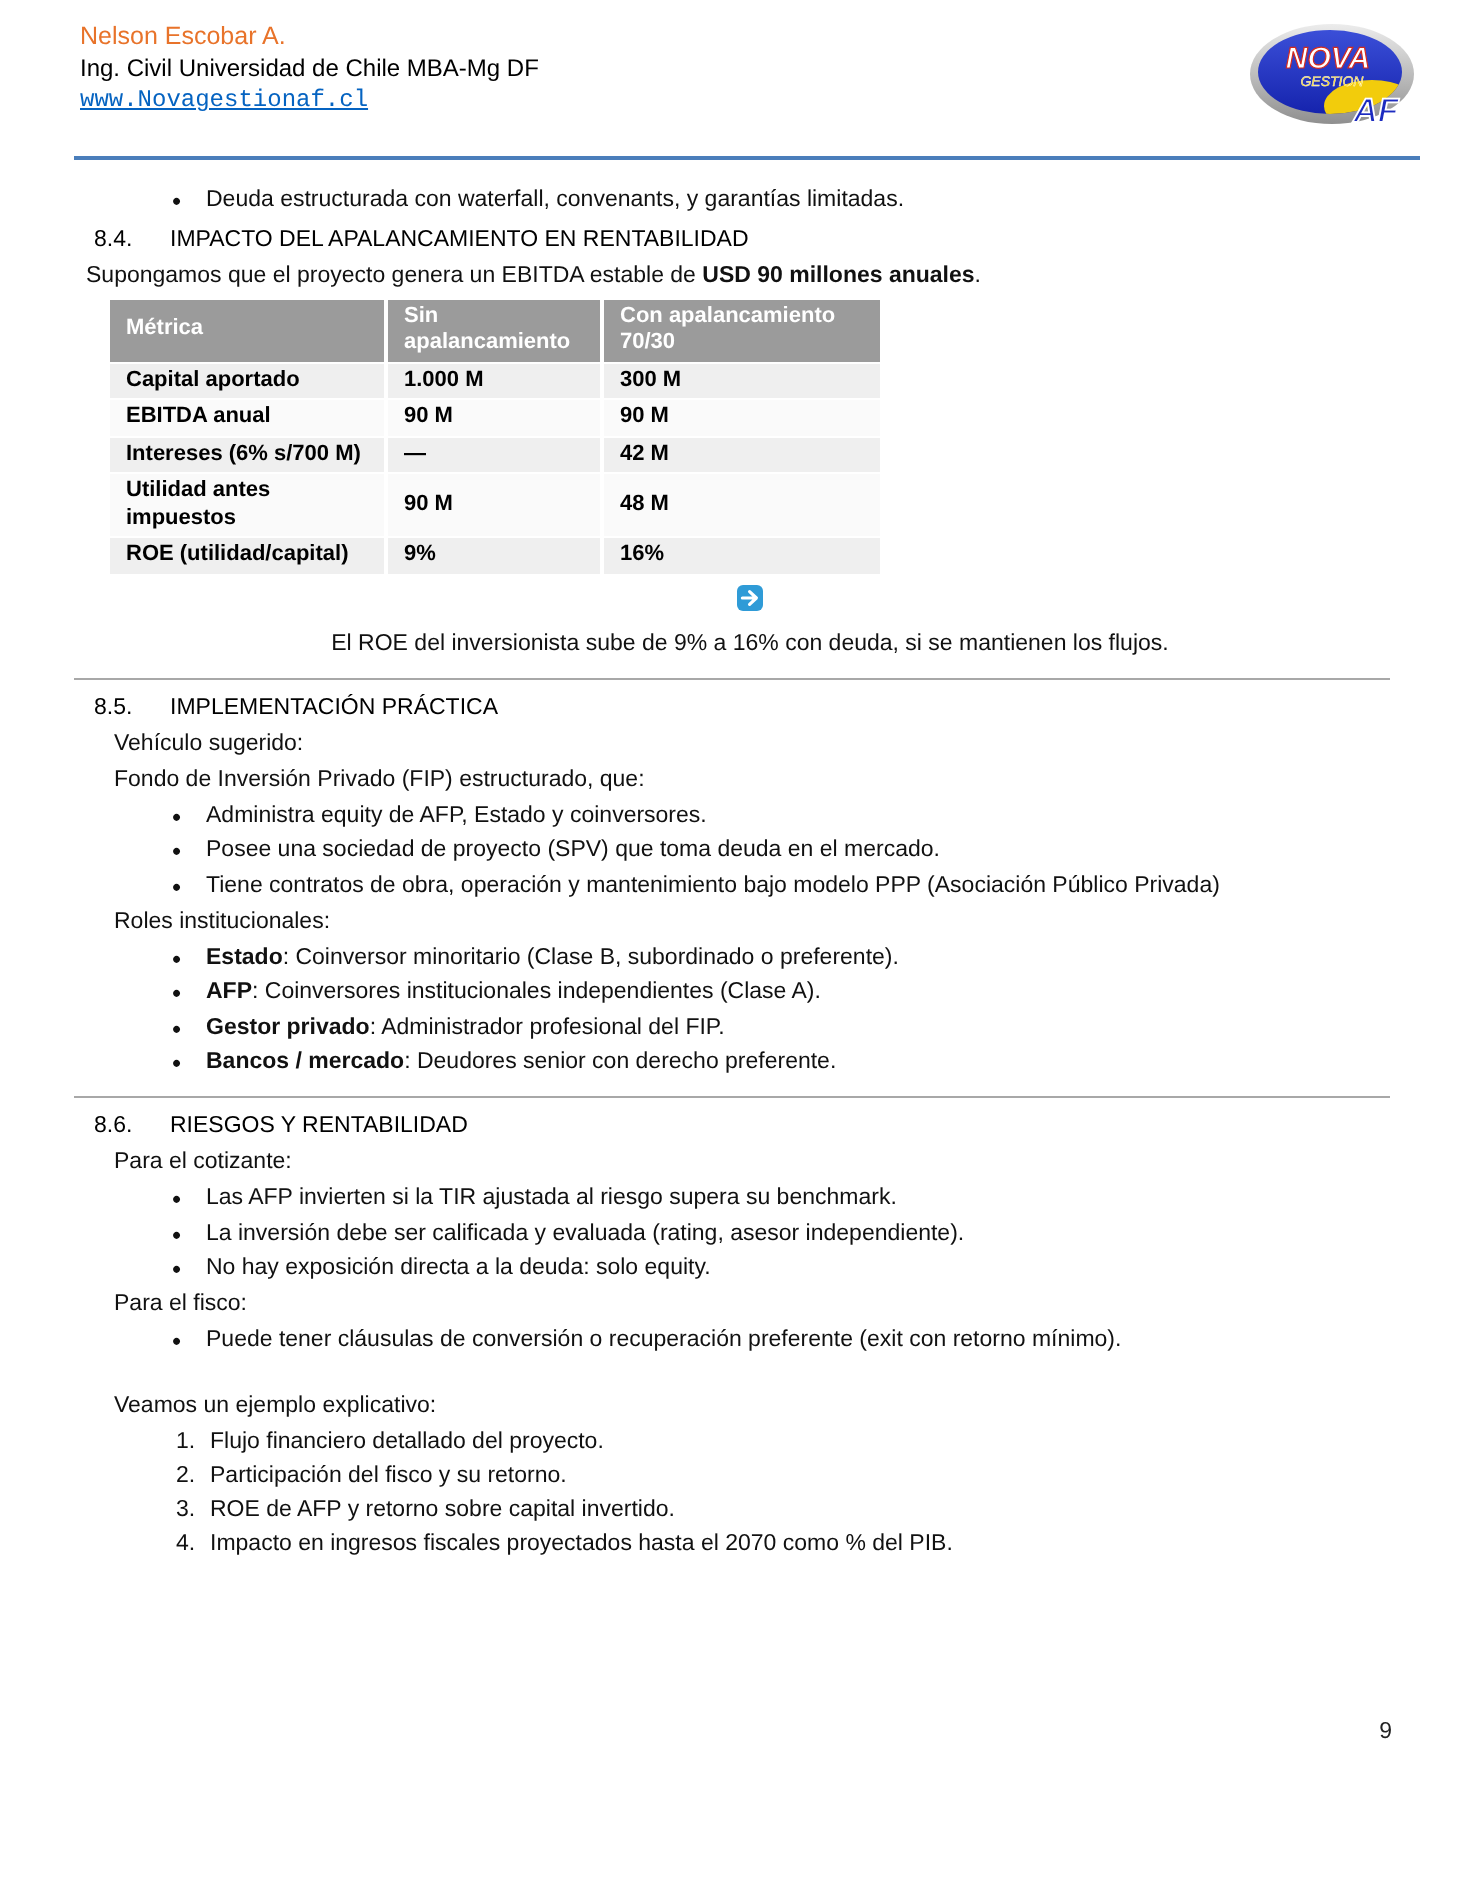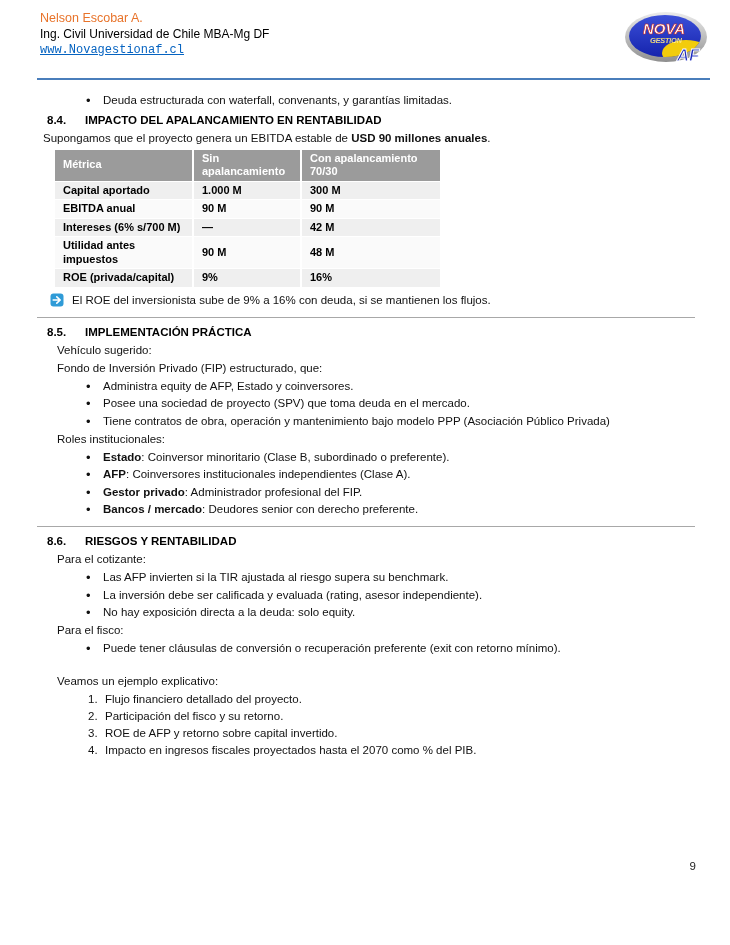--- a/index.html
+++ b/index.html
@@ -17,39 +17,39 @@
   .hdr-cred { color:#000; font-size:12px; line-height:16px; }
   .hdr-link { color:#0563C1; text-decoration:underline; font-size:12px; line-height:16px; cursor:pointer; display:inline-block;font-family:Liberation Mono, monospace; }
   .logo { margin-top:-1px; }
   .blue-rule { border:none; border-top:2.5px solid #4A7EBB; margin:7px 20px 0 37px; }
 
   
   main { padding:12px 30px 0 43px; line-height:17px; }
   .bullet-list { list-style:none; margin:0; padding:0; }
   .bullet-list li { position:relative; padding-left:60px; margin:0 0 0.5px 0; }
   .bullet-list li::before { content:"\2022"; position:absolute; left:43px; top:0; font-size:13px; }
-  .sec-head { font-weight:bold; margin:2.5px 0 1px 4px; color:#000; }
+  .sec-head { font-weight:normal; margin:2.5px 0 1px 4px; color:#000; }
   .sec-num { display:inline-block; width:38px; }
   .para { margin:1px 0; }
   .indent1 { margin-left:14px; }
   .b { font-weight:bold; }
 
   
   table.lev { border-collapse:separate; border-spacing:0; margin:3px 0 5px 12px; width:385px; font-weight:bold; font-size:11px; }
   table.lev th, table.lev td { padding:2px 8px; line-height:13.5px; }
   table.lev thead th { background:#9B9B9B; color:#fff; text-align:left; }
   table.lev thead th.num, table.lev td.num { text-align:left; }
   table.lev td { border-top:1.5px solid #fff; color:#000; }
   table.lev td + td, table.lev th + th { border-left:2px solid #fff; }
   table.lev col.c1 { width:137px; } table.lev col.c2 { width:108px; } table.lev col.c3 { width:140px; }
   table.lev tbody tr:nth-child(odd) td { background:#EFEFEF; }
   table.lev tbody tr:nth-child(even) td { background:#FAFAFA; }
 
   
-  .callout { display:flex; align-items:center; gap:8px; margin:5px 0 0 7px; }
+  .callout { display:flex; align-items:center; gap:8px; margin:5px 0 0 7px;flex-direction:column; }
   .callout svg { flex:0 0 auto; display:block; }
 
   .divider { border:none; border-top:1.5px solid #A8A8A8; margin:8px 5px 6px -6px; }
   .gap { height:14px; }
 
   .numbered { list-style:none; margin:0; padding:0; }
   .numbered li { padding-left:62px; position:relative; }
   .numbered .n { position:absolute; left:45px; }
 
   .pagenum { position:absolute; top:860px; right:34px; font-size:11.5px; color:#222; }
@@ -130,21 +130,21 @@
           <td>Intereses (6% s/700 M)</td>
           <td class="num">—</td>
           <td class="num">42 M</td>
         </tr>
         <tr>
           <td>Utilidad antes impuestos</td>
           <td class="num">90 M</td>
           <td class="num">48 M</td>
         </tr>
         <tr>
-          <td>ROE (privada/capital)</td>
+          <td>ROE (utilidad/capital)</td>
           <td class="num">9%</td>
           <td class="num">16%</td>
         </tr>
       </tbody>
     </table>
 
     <div class="callout">
       <svg width="14" height="14" viewBox="0 0 14 14">
         <rect x="0.5" y="0.5" width="13" height="13" rx="3" fill="#2F9BD7"></rect>
         <path d="M3.2 7 H9.5 M6.8 3.8 L10.2 7 L6.8 10.2" stroke="#ffffff" stroke-width="1.6" fill="none" stroke-linecap="round" stroke-linejoin="round"></path>

